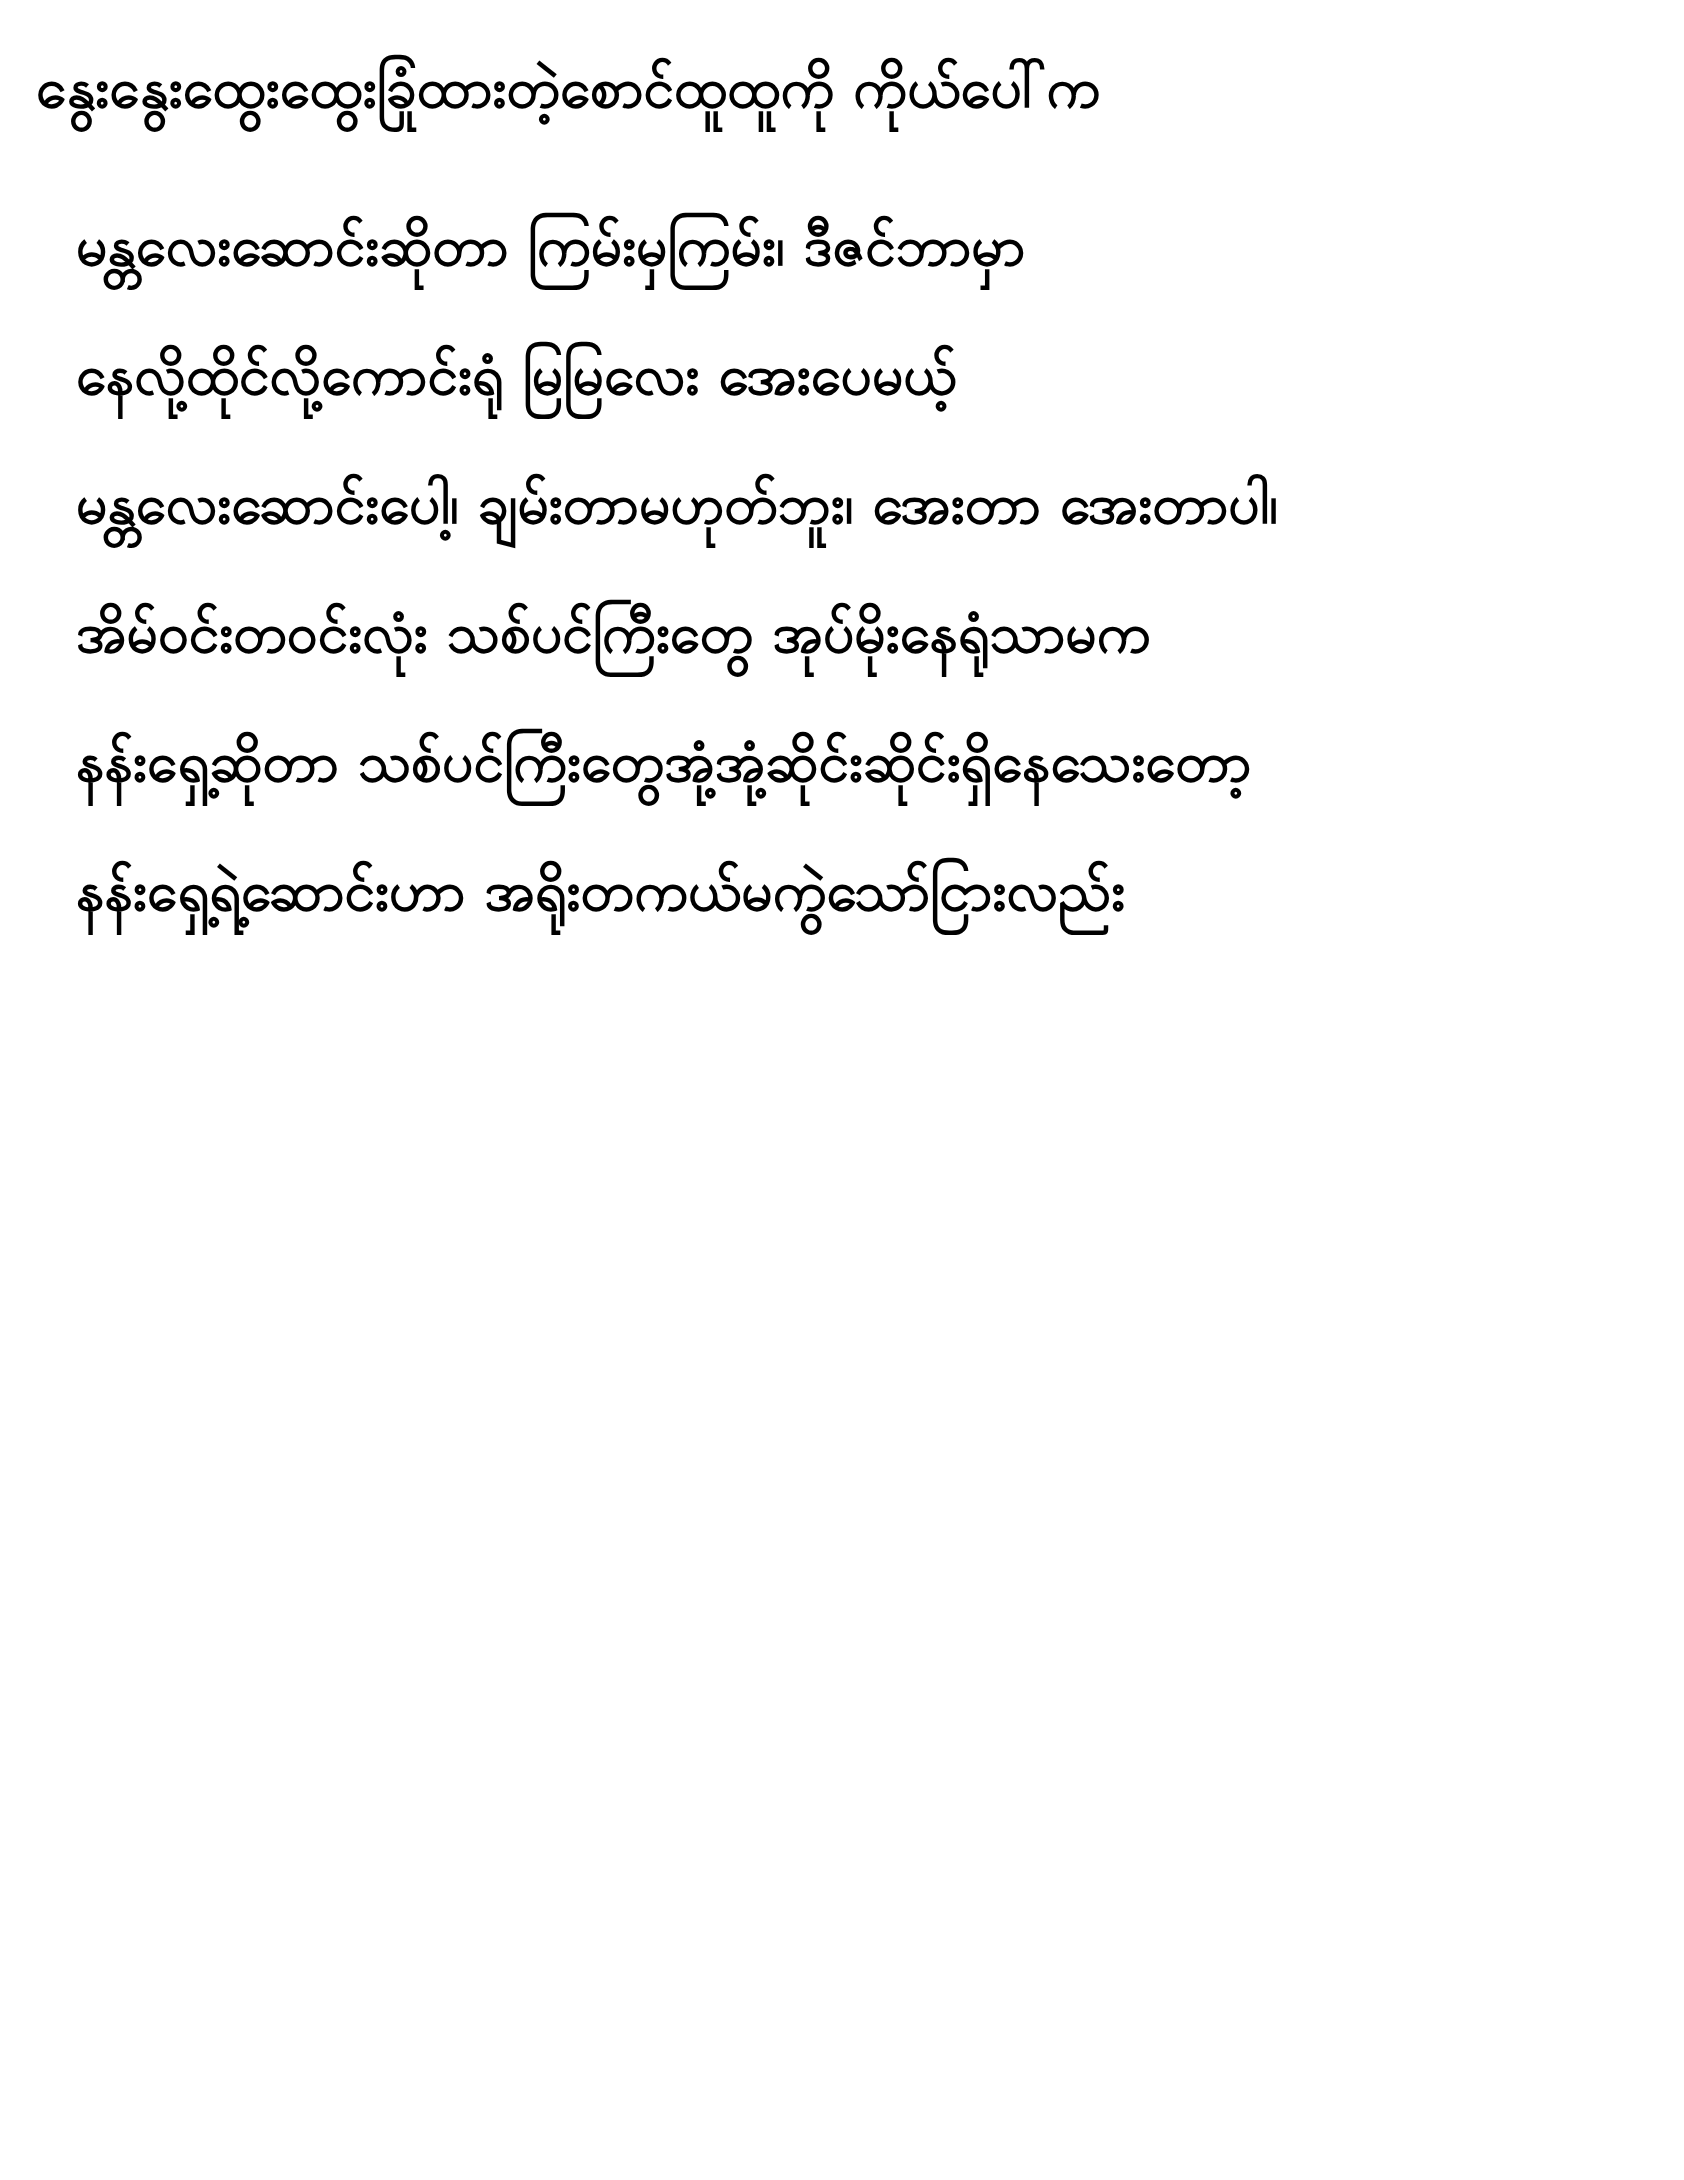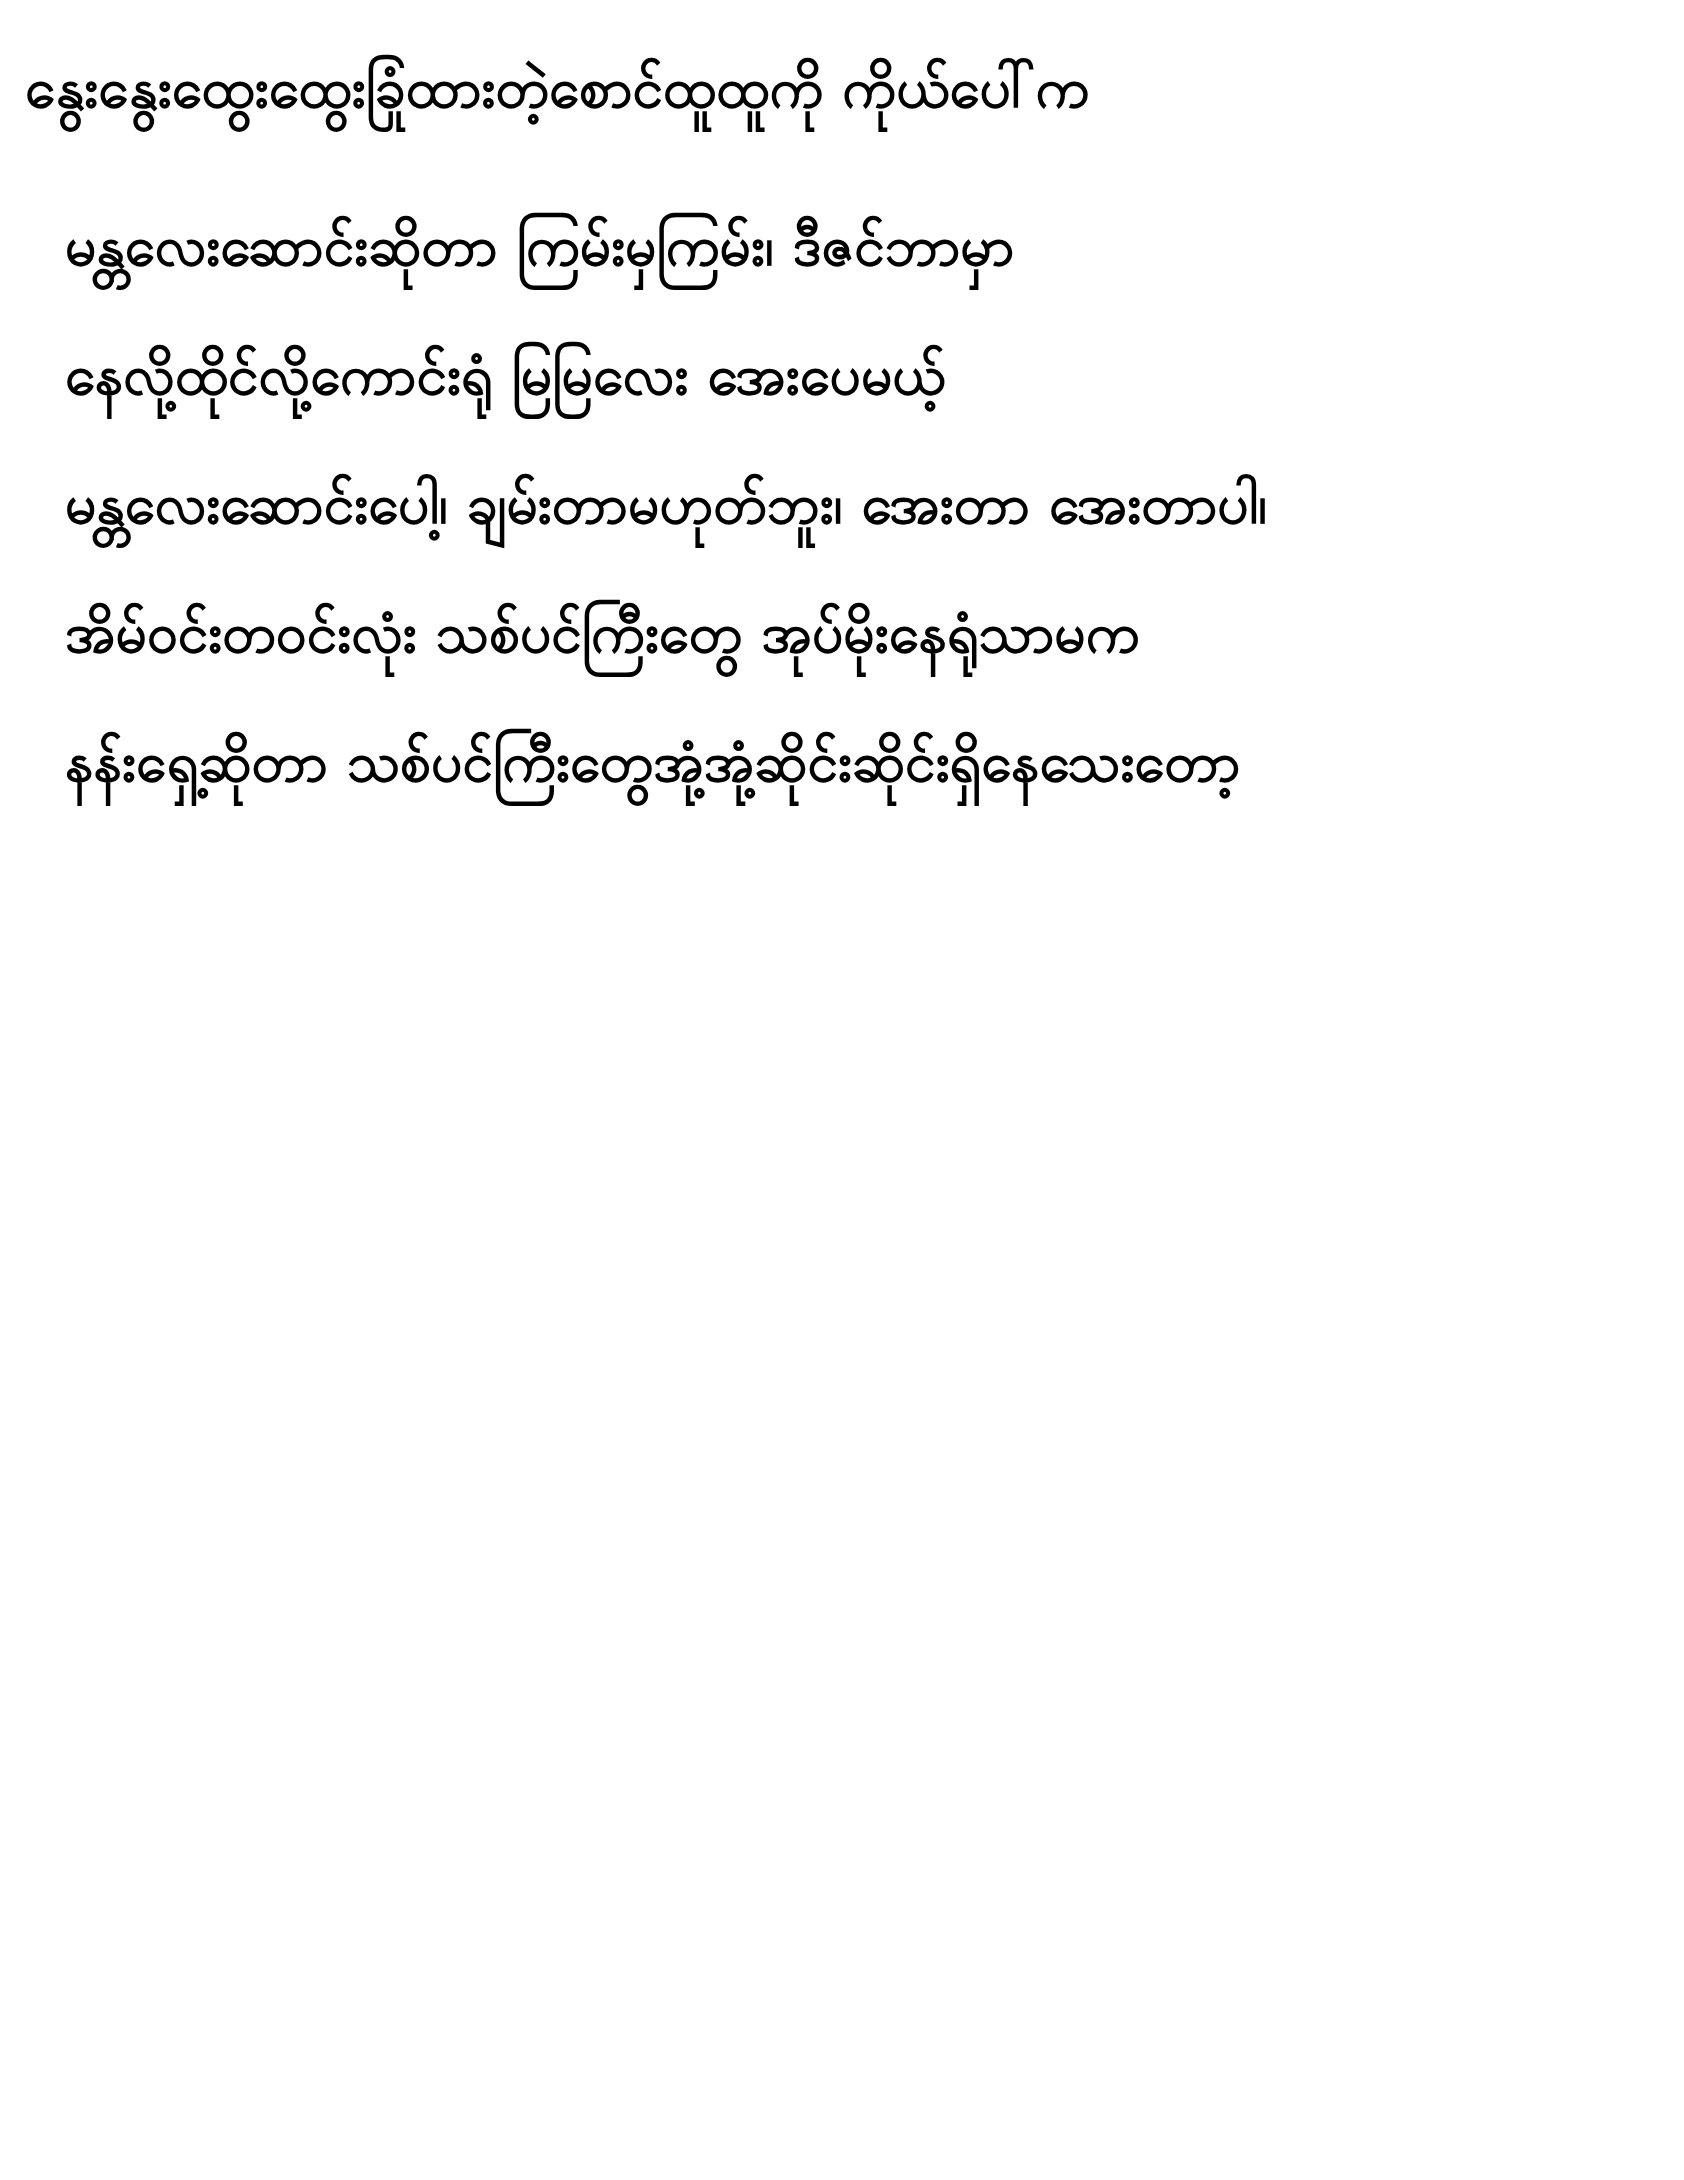--- a/index.html
+++ b/index.html
@@ -9,21 +9,21 @@
   }
   body {
     width: 1685px;
     height: 2181px;
     overflow: hidden;
   }
   .page {
     box-sizing: border-box;
     width: 1423px;
     height: 2181px;
-    padding: 24px 25px;
+    padding: 24px 36px;
     color: #000000;
   }
   .para {
     margin: 0;
   }
   .para + .para {
     margin-top: 29px;
     margin-left: 40px;
   }
   .line {
@@ -44,17 +44,18 @@
   <div class="para">
     <div class="line">နွေးနွေးထွေးထွေးခြုံထားတဲ့စောင်ထူထူကို ကိုယ်ပေါ်က</div>
   </div>
 
   <div class="para">
     <div class="line">မန္တလေးဆောင်းဆိုတာ ကြမ်းမှကြမ်း၊ ဒီဇင်ဘာမှာ</div>
     <div class="line">နေလို့ထိုင်လို့ကောင်းရုံ မြမြလေး အေးပေမယ့်</div>
     <div class="line">မန္တလေးဆောင်းပေါ့၊ ချမ်းတာမဟုတ်ဘူး၊ အေးတာ အေးတာပါ၊</div>
     <div class="line">အိမ်ဝင်းတဝင်းလုံး သစ်ပင်ကြီးတွေ အုပ်မိုးနေရုံသာမက</div>
     <div class="line">နန်းရှေ့ဆိုတာ သစ်ပင်ကြီးတွေအုံ့အုံ့ဆိုင်းဆိုင်းရှိနေသေးတော့</div>
+    <div class="line">နန်းရှေ့ရဲ့ဆောင်းဟာ အရိုးတကယ်မကွဲသော်ငြားလည်း</div>
   </div>
 
 
 </div>
 
 
 </body></html>

